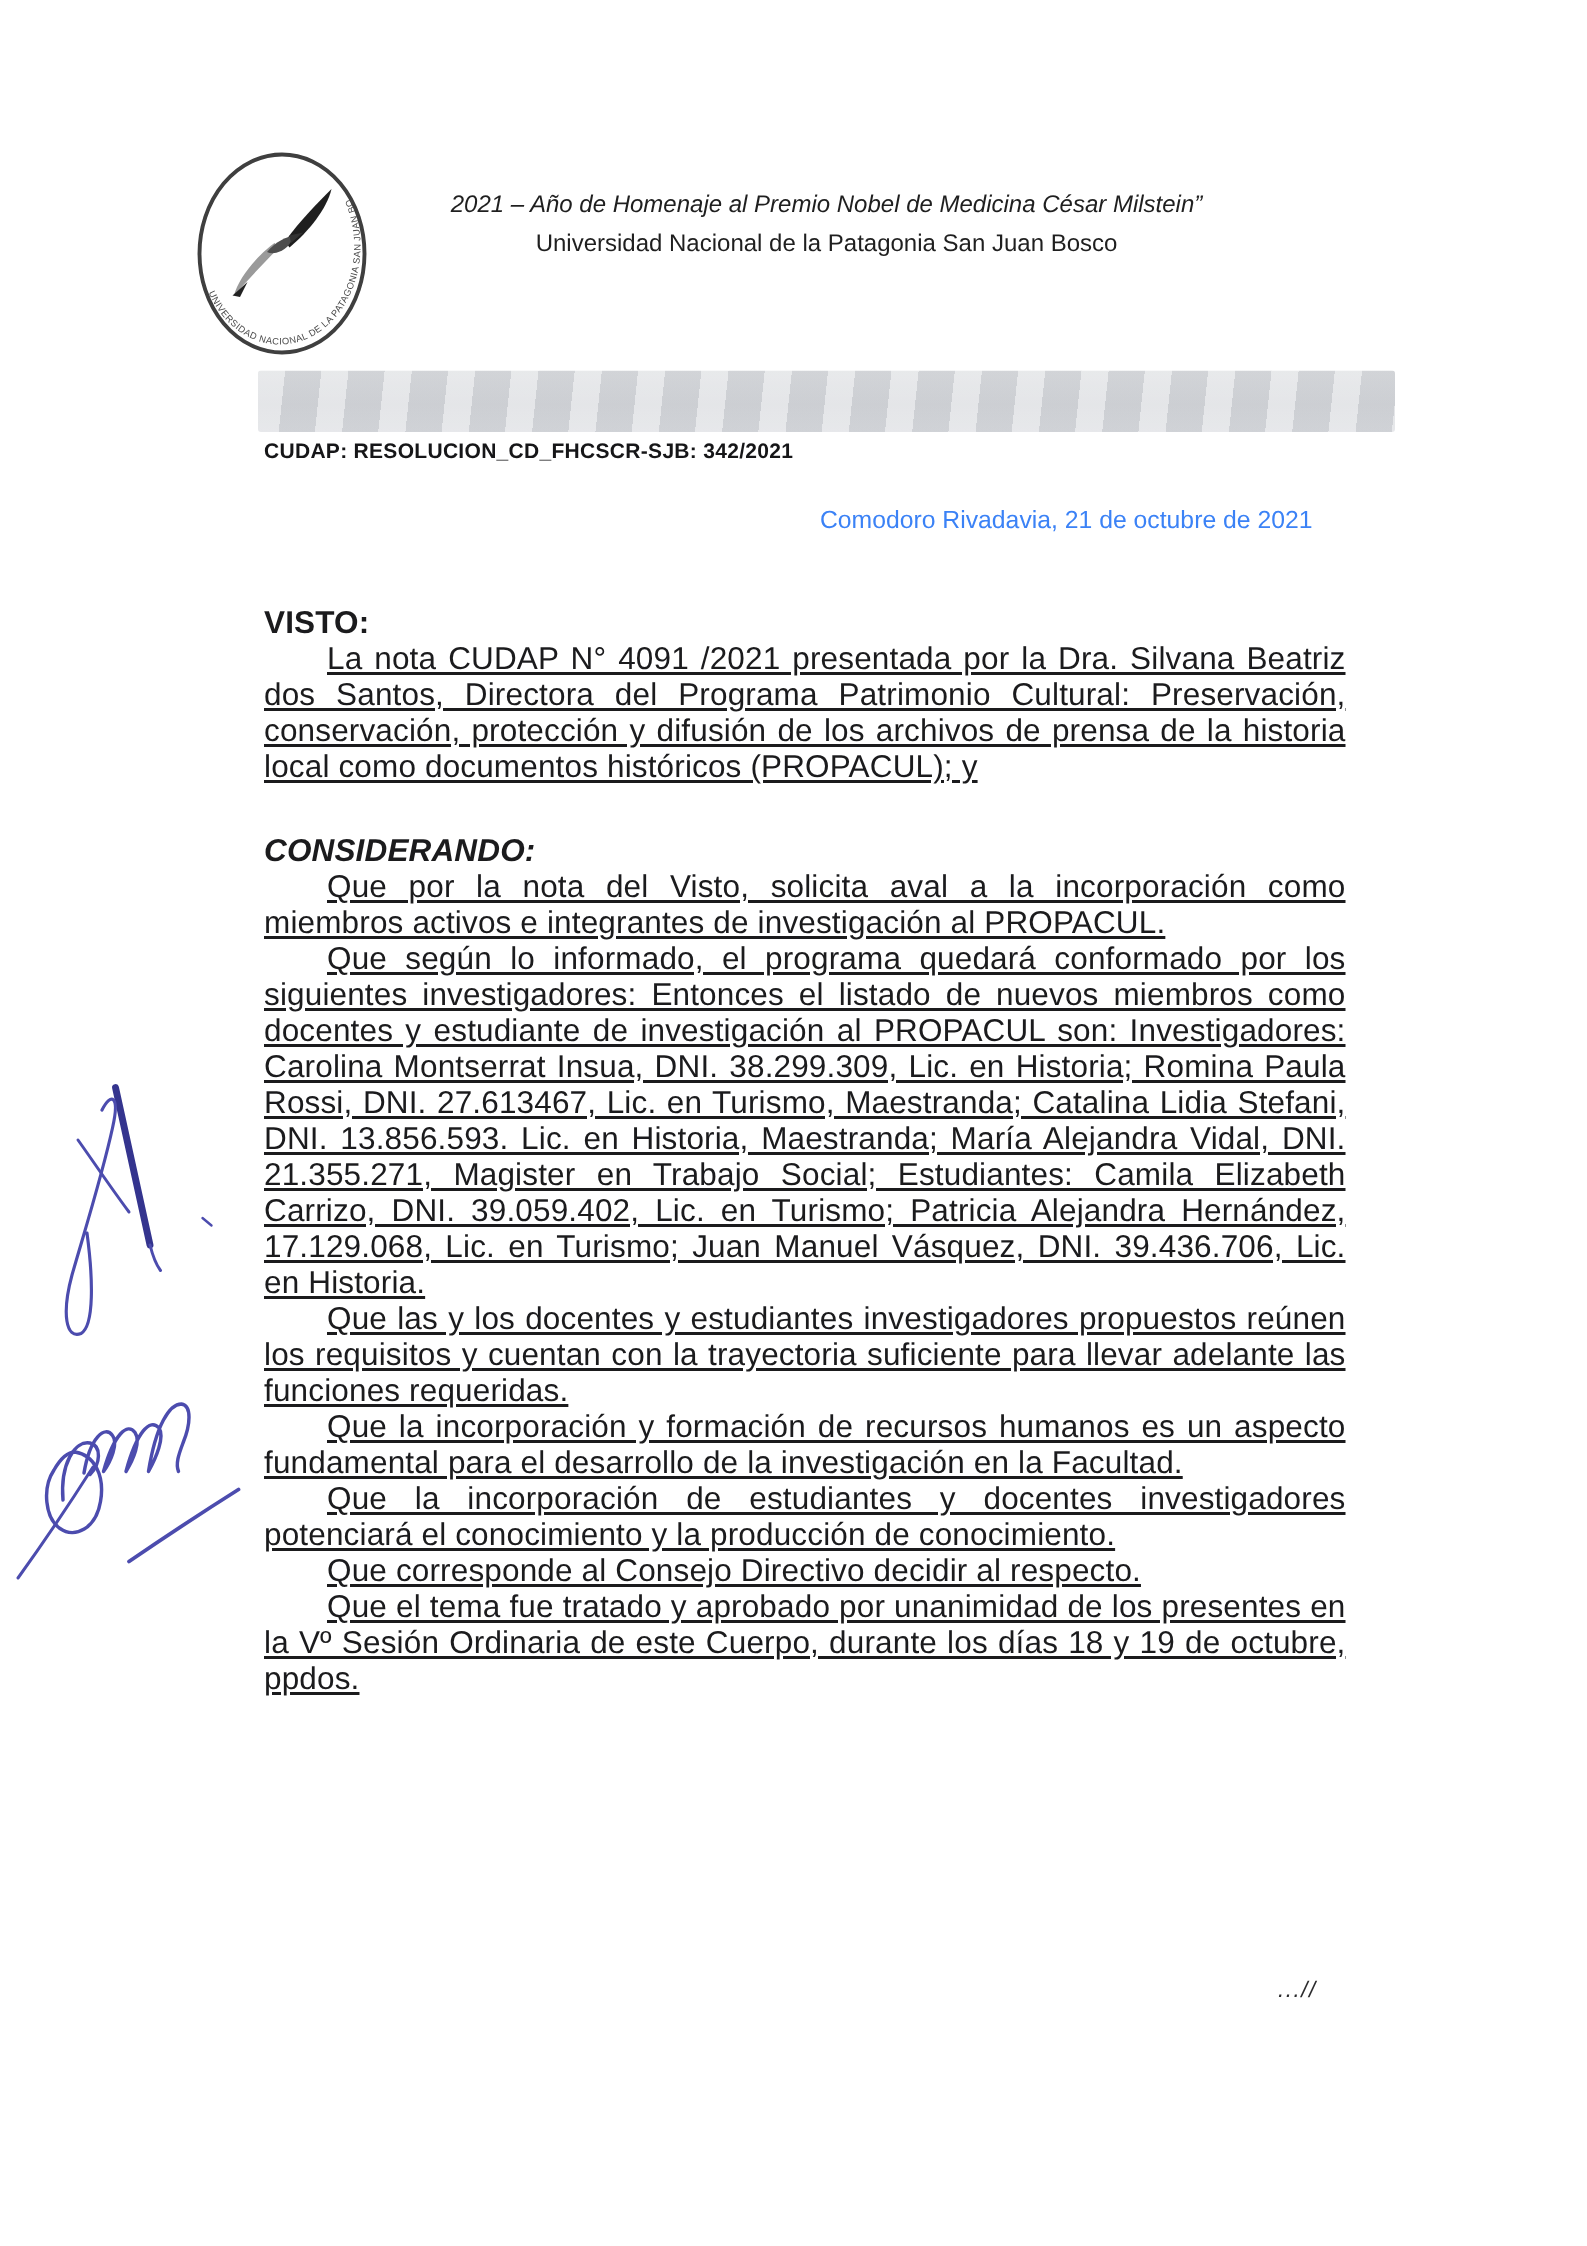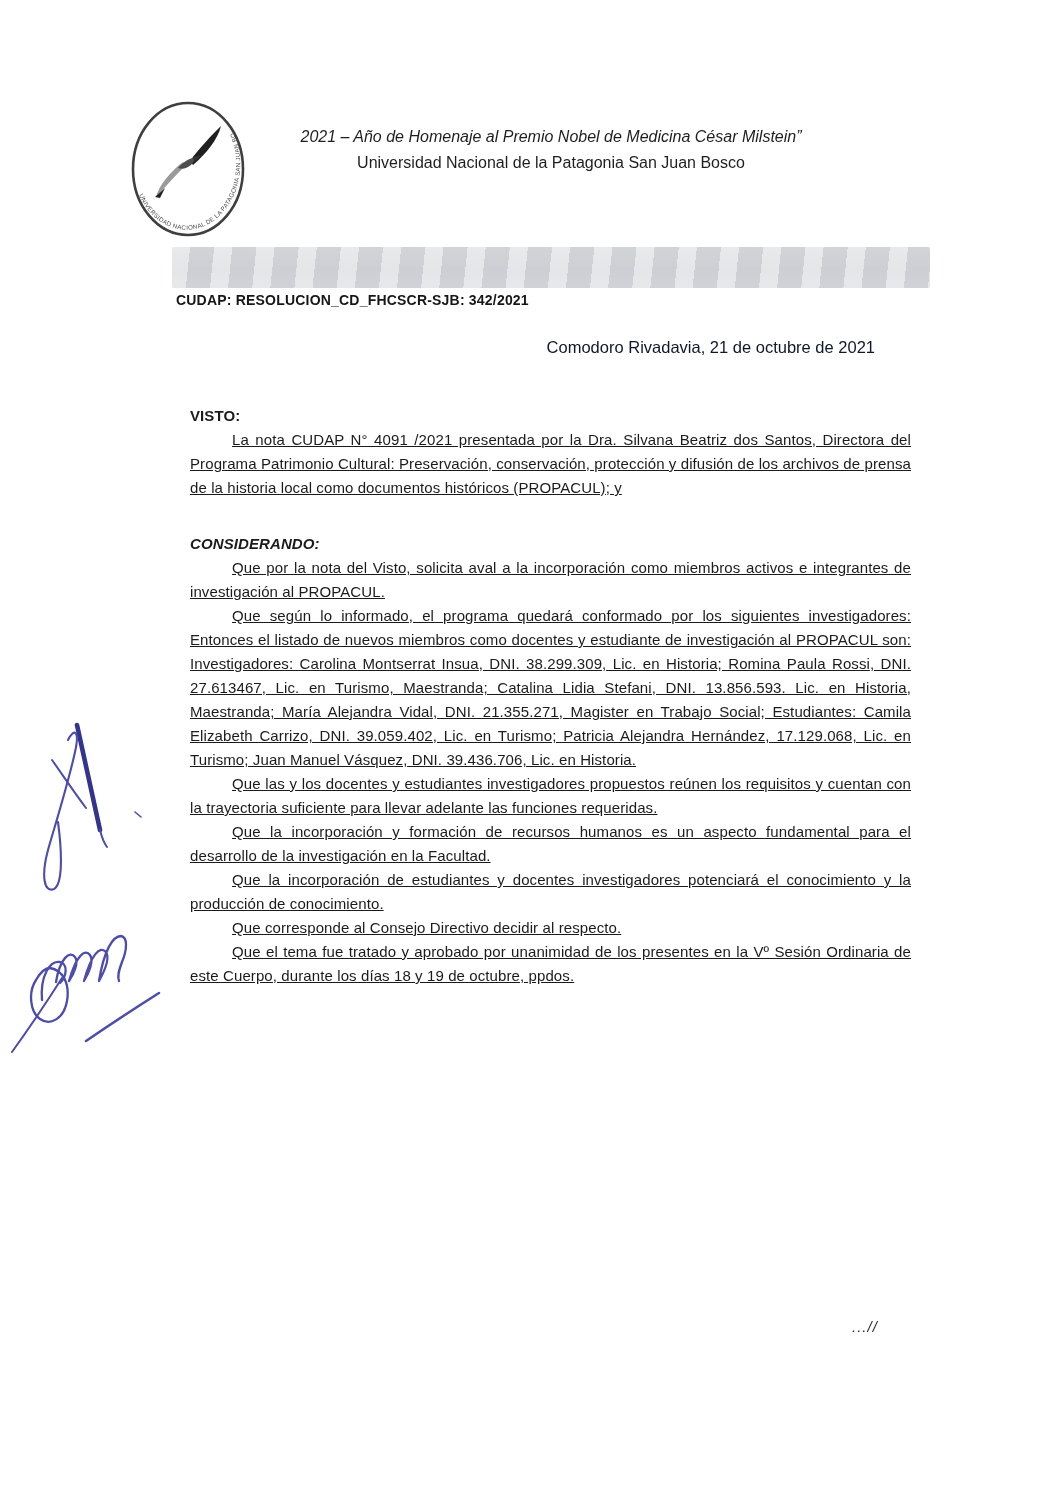--- a/index.html
+++ b/index.html
@@ -26,28 +26,28 @@
       repeating-linear-gradient(96deg, rgba(255,255,255,0.35) 0 18px, rgba(120,125,132,0.10) 18px 42px),
       linear-gradient(180deg,#dcdee1 0%, #d6d8dc 55%, #dadce0 100%);
     border-radius:2px;
   }
   .cudap{
     position:absolute;left:176px;top:292px;width:760px;
     font-size:14px;font-weight:bold;letter-spacing:0.2px;color:#161618;
   }
   .dateline{
     position:absolute;left:176px;top:338px;width:721px;
-    font-size:16.5px;text-align:right;color:#0f172a;
+    font-size:16.5px;text-align:right;color:#3b82f6;
   }
   .dateline span{display:inline-block;padding-right:22px;}
   
   .doc-body{
     position:absolute;left:176px;top:404px;width:721px;
-    font-size:15px;line-height:24px;letter-spacing:0.1px;
-    text-align:justify;color:#1b1b1d;margin-left:14px;
+    font-size:21px;line-height:24px;letter-spacing:0.1px;
+    text-align:justify;color:#1b1b1d;
   }
   .section-heading{font-weight:bold;text-align:left;}
   .considerando-heading{margin-top:32px;font-style:italic;}
   .doc-body p{margin:0;text-indent:42px;text-decoration:underline;}
   
   .signatures{position:absolute;left:0;top:700px;width:180px;height:380px;}
   .continuation{
     position:absolute;left:852px;top:1318px;
     font-size:15px;font-style:italic;letter-spacing:1px;color:#2b2b2d;
   }

